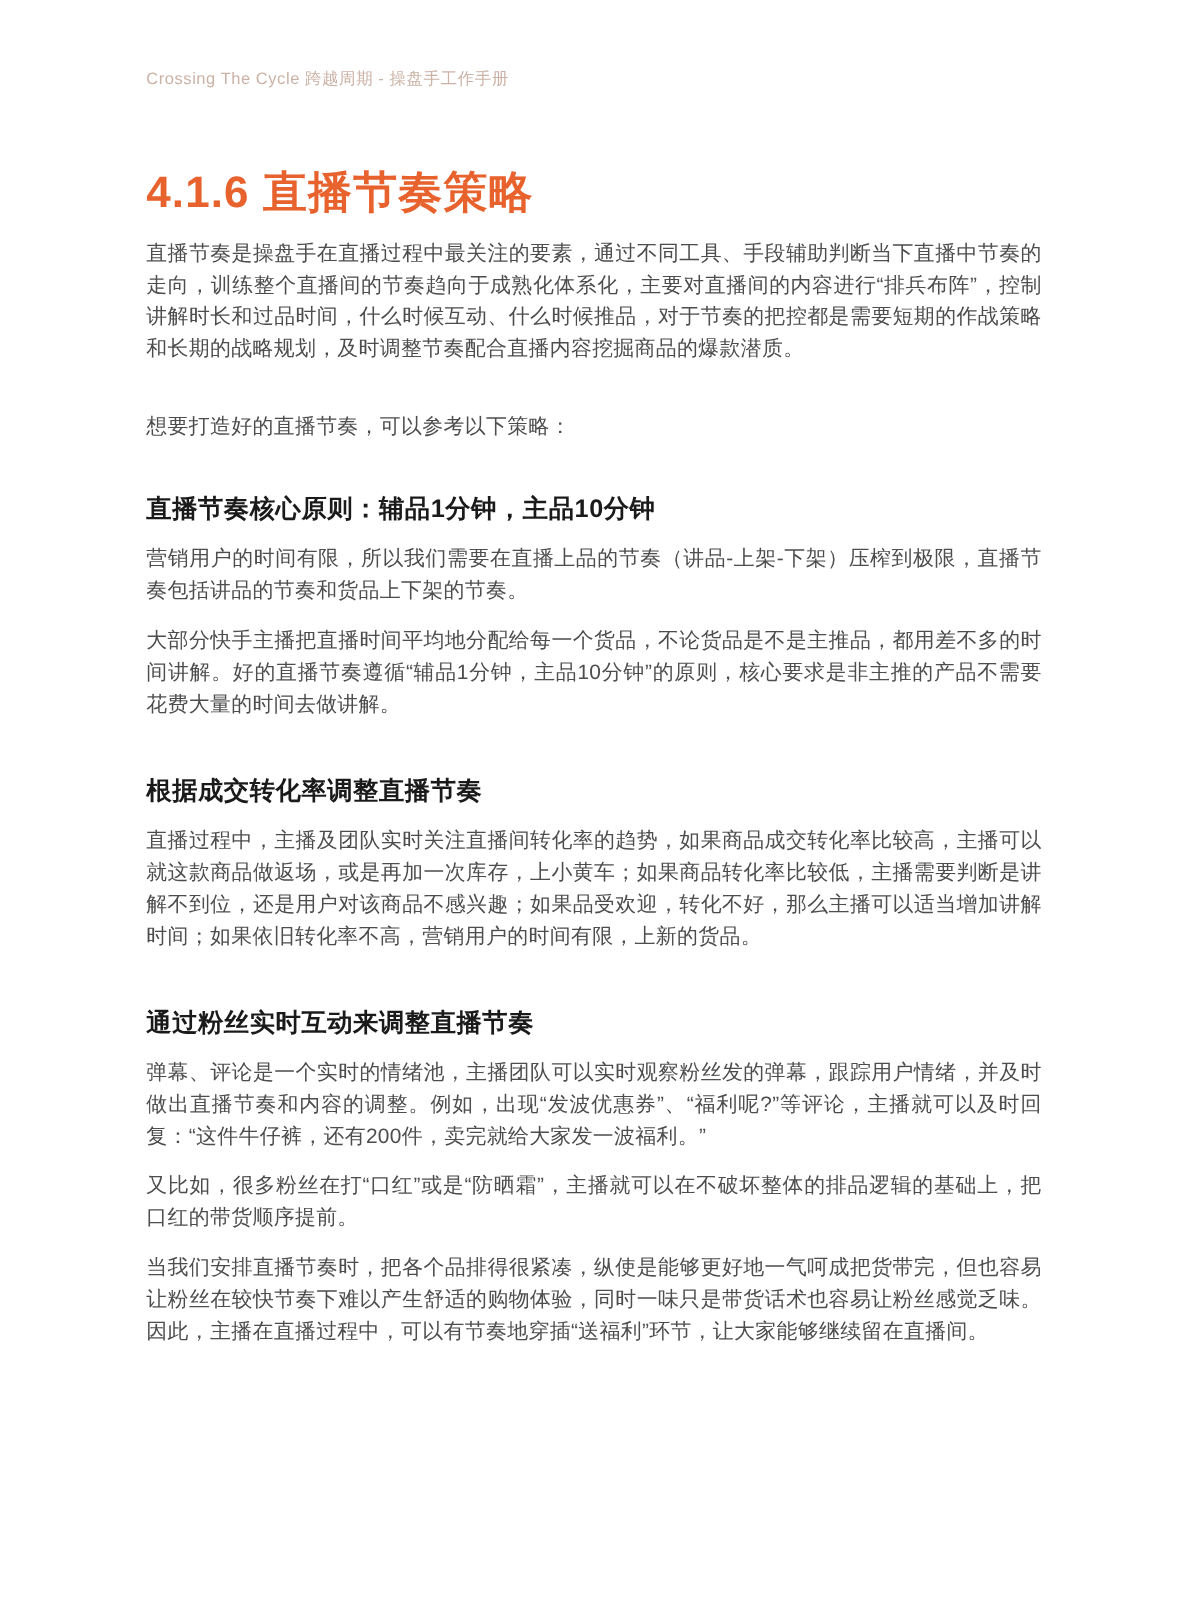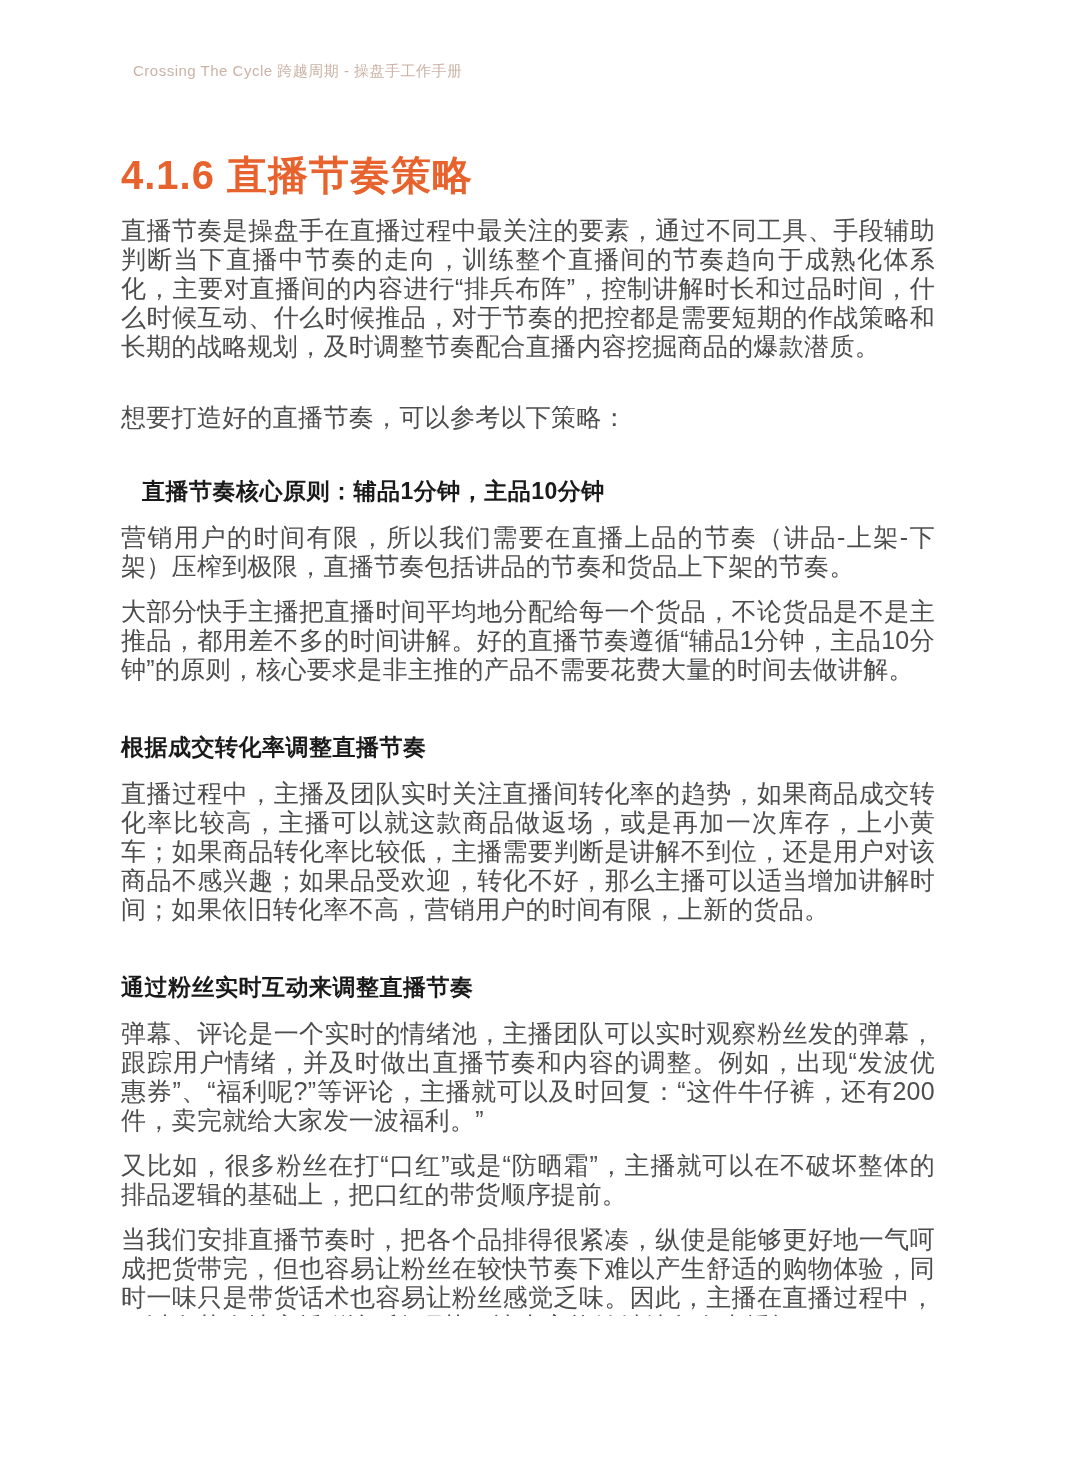--- a/index.html
+++ b/index.html
@@ -18,54 +18,53 @@
   .doc-header {
     position: absolute;
     left: 133px;
     top: 62px;
     font-size: 15px;
     letter-spacing: 0.5px;
     color: #cbb2a6;
   }
   .content {
     position: absolute;
-    left: 121px;
+    left: 133px;
     top: 0;
     width: 814px;
   }
   h1.page-title {
     margin: 150px 0 0 0;
     font-size: 40px;
     line-height: 50px;
     font-weight: bold;
     color: #e8622d;
     letter-spacing: 1px;
   }
   p.body-text {
     margin: 16px 0 0 0;
-    font-size: 25px;
+    font-size: 19px;
     line-height: 29px;
     color: #4d4d4d;
     text-align: justify;
     letter-spacing: 0.3px;
   }
   p.intro-note {
     margin-top: 42px;
   }
   h2.section-heading {
     margin: 48px 0 0 0;
     font-size: 23px;
     line-height: 31px;
     font-weight: bold;
     color: #1a1a1a;
     letter-spacing: 0.5px;
   }
   h2.first-heading {
     margin-top: 44px;
-    margin-left: 21px;
   }
   .page-footer {
     position: absolute;
     left: 0;
     width: 100%;
     top: 1386px;
     text-align: center;
     font-size: 14px;
     font-weight: bold;
     color: #595959;

